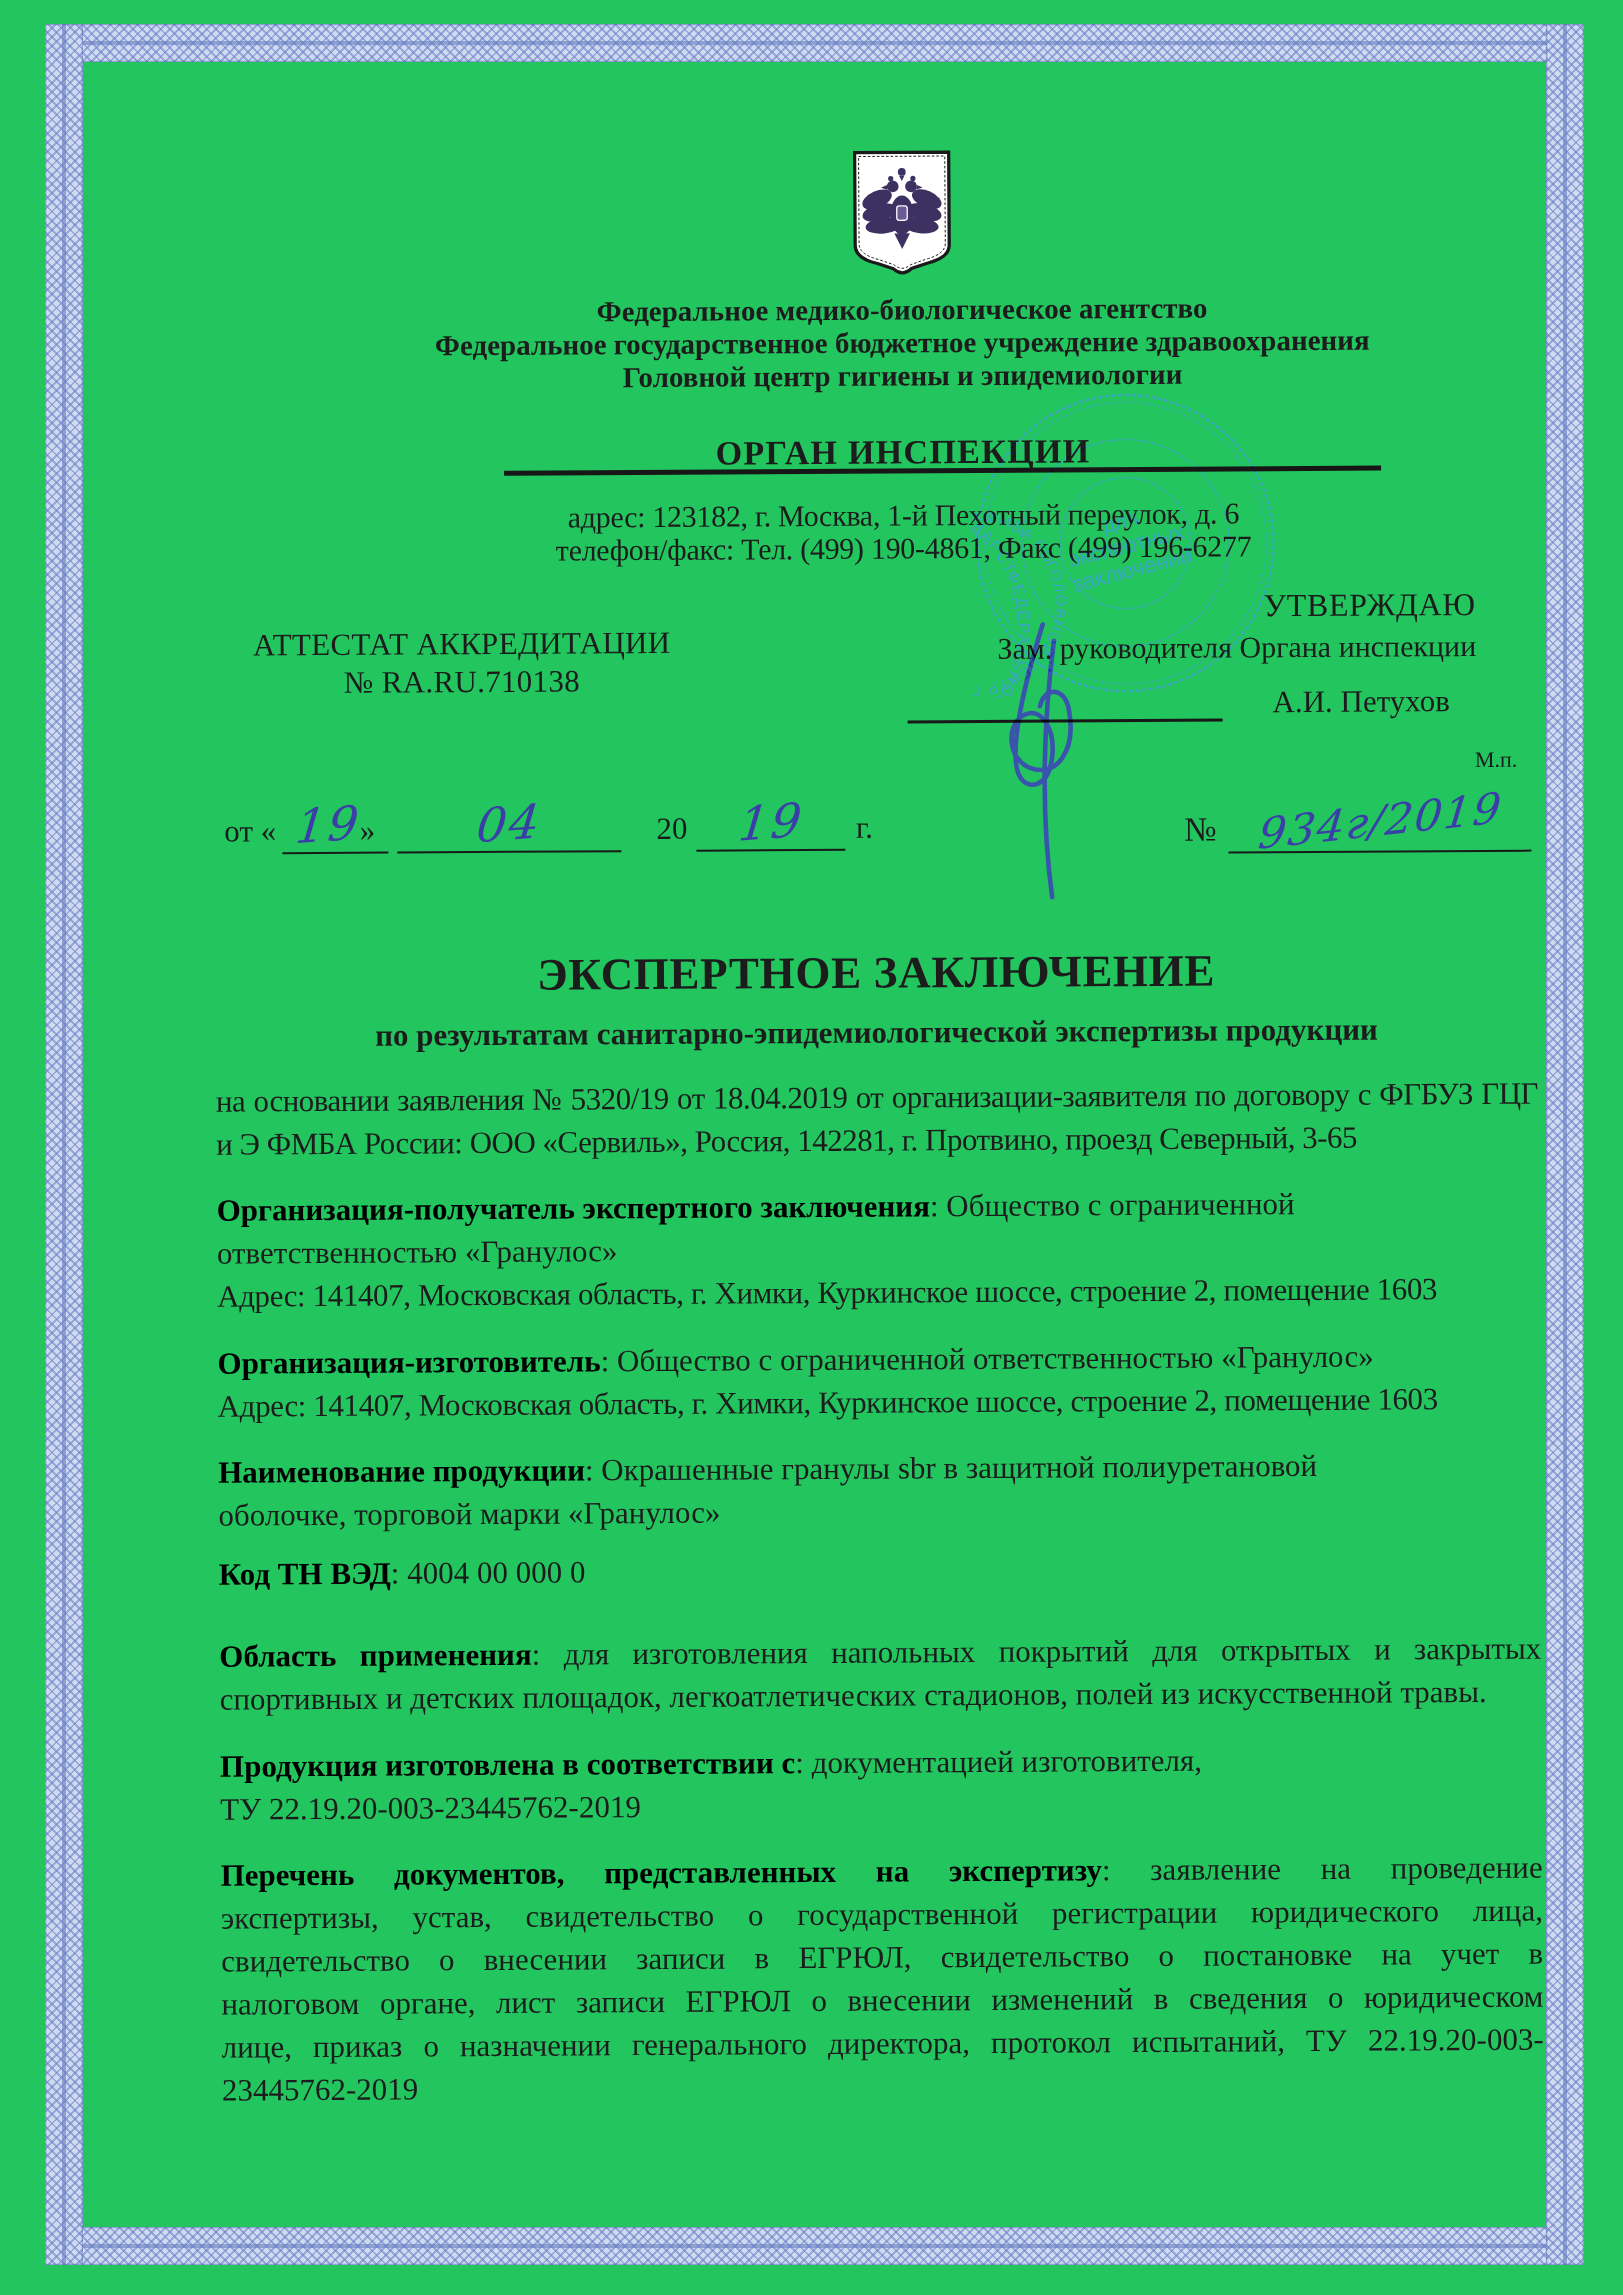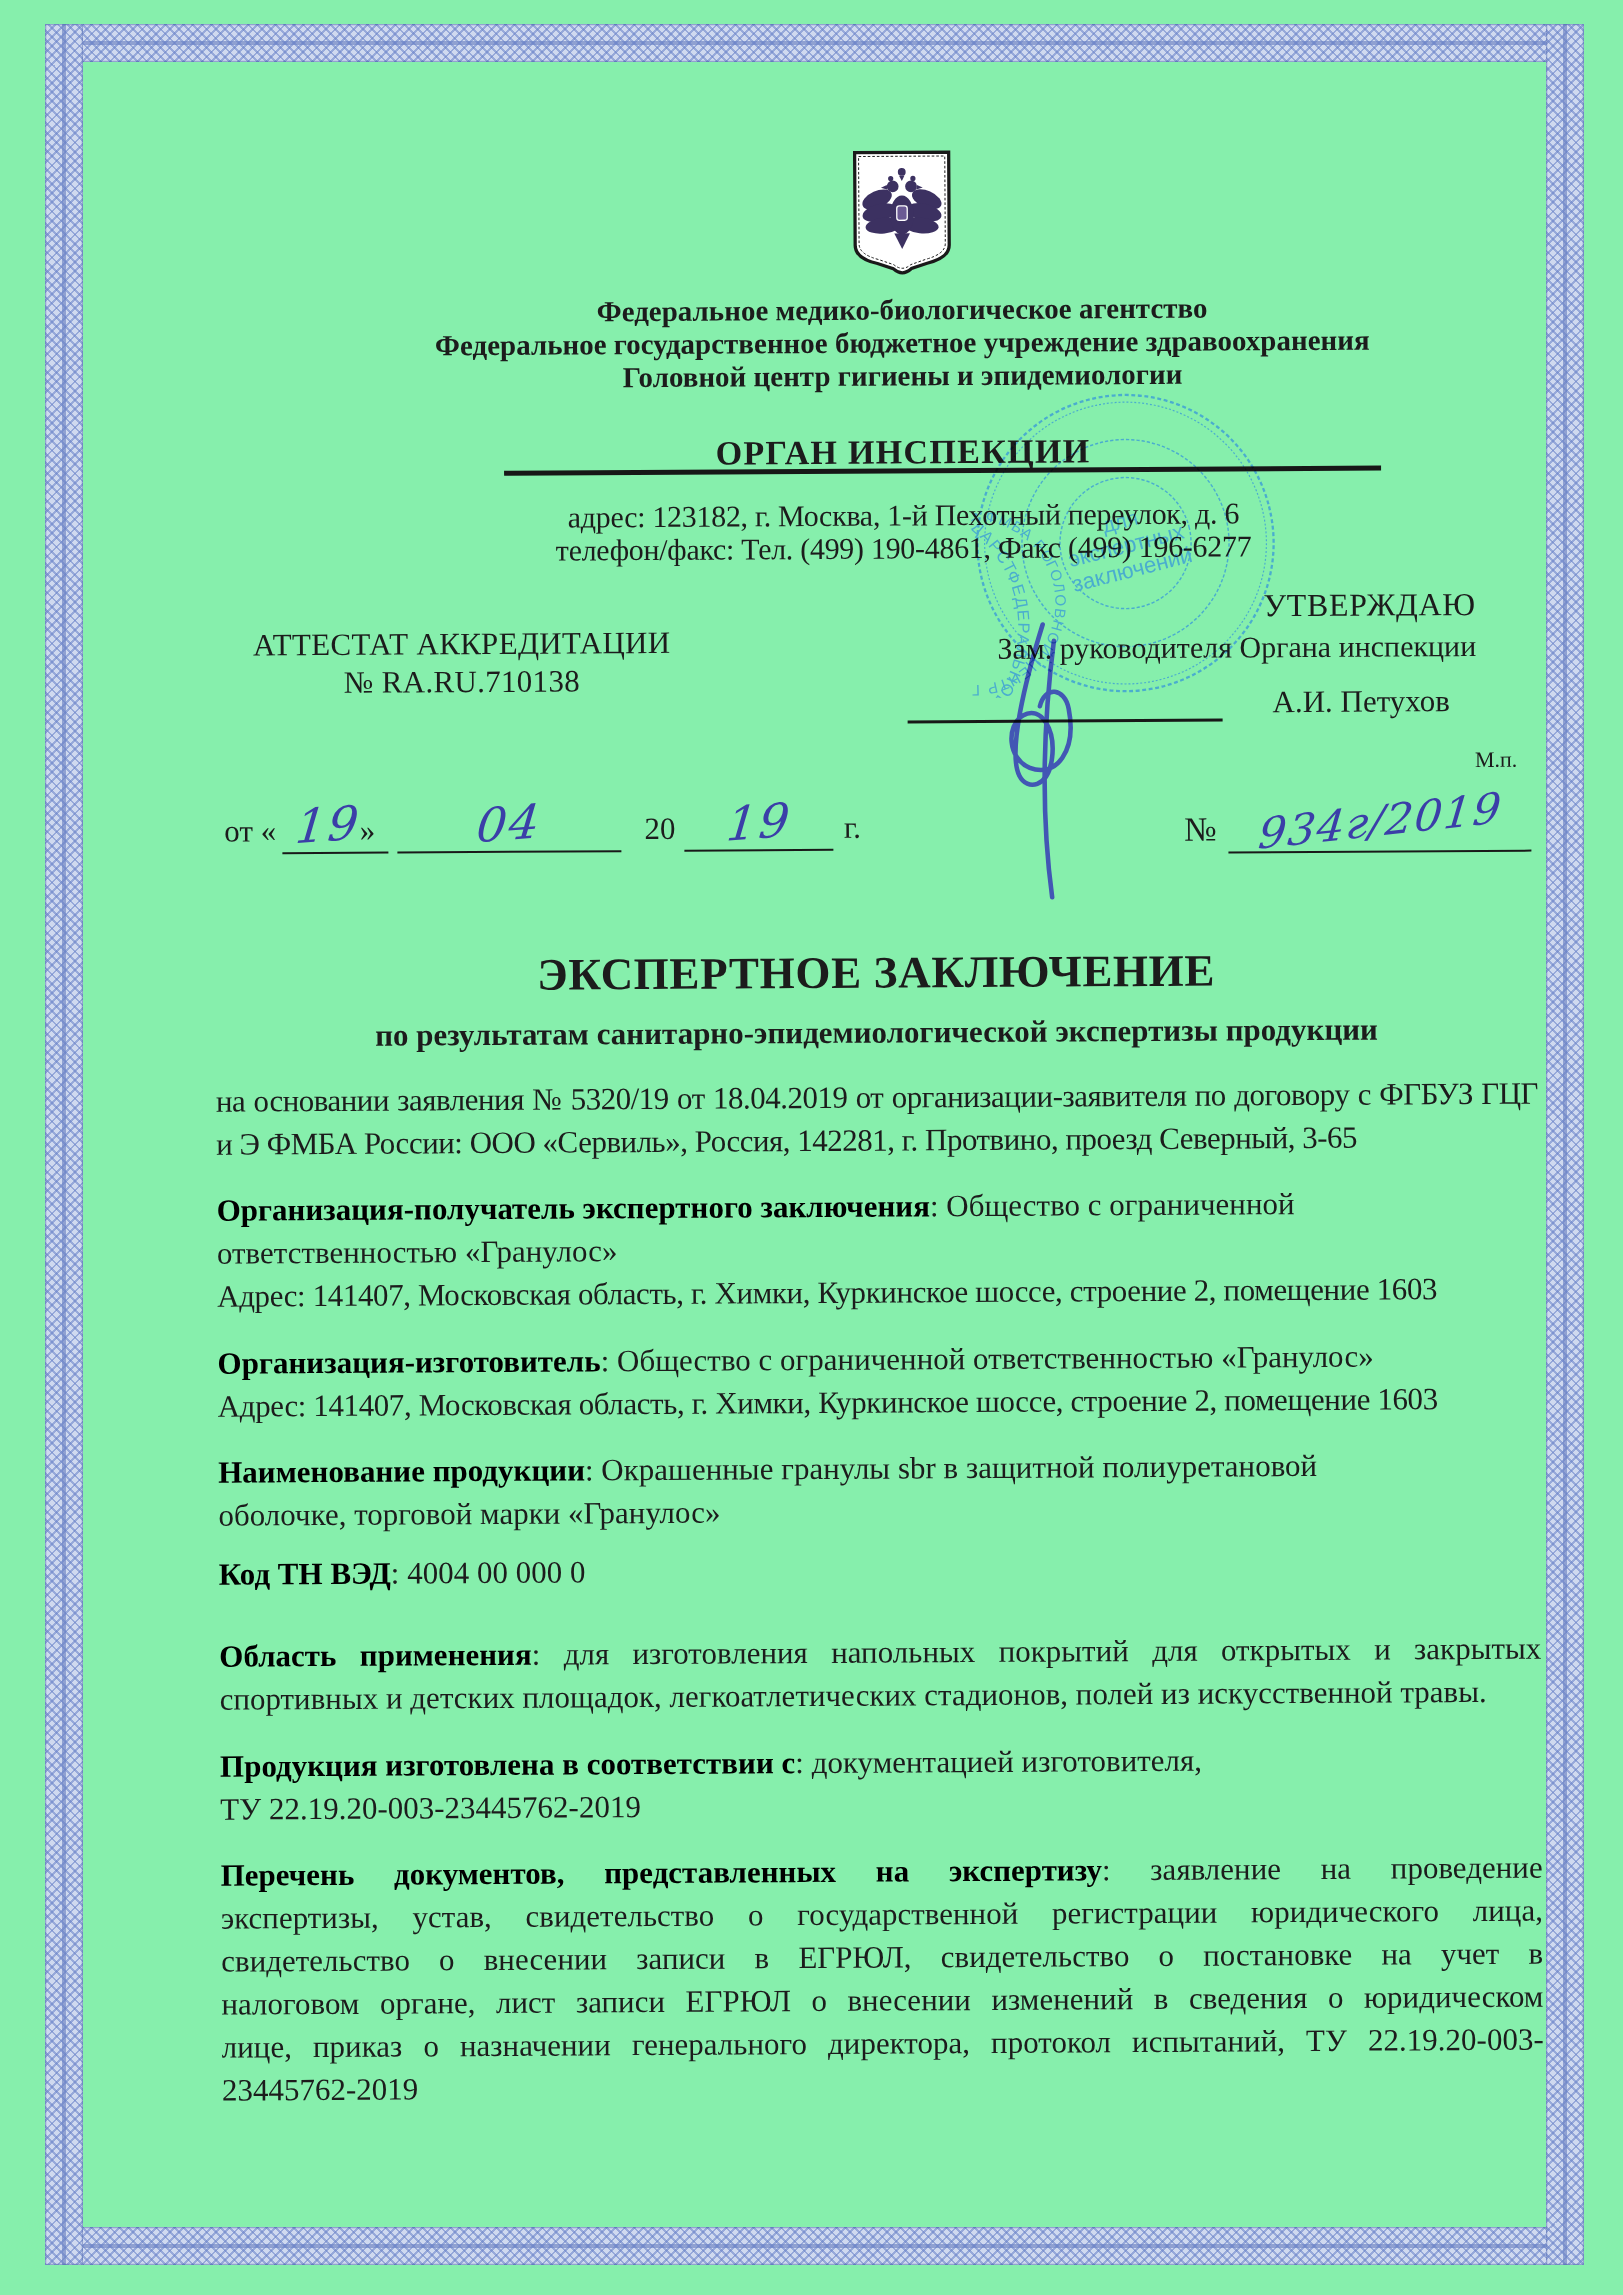--- a/index.html
+++ b/index.html
@@ -1,18 +1,18 @@
 <!DOCTYPE html>
 <html style="font-size:10.5px"><head>
 <meta charset="utf-8">
 <style>
   html,body{margin:0;padding:0;background:#e8e8e8;}
   .page{
     position:relative; width:1623px; height:2295px;
-    background:#86efac; overflow:hidden;
+    background:#22c55e; overflow:hidden;
     font-family:"Liberation Serif", serif; color:#1c1c1c;text-decoration:underline;
   }
   
   .bstrip{
     position:absolute;
     background-color:#cfd9ef;
     background-image:
       repeating-linear-gradient(45deg, rgba(105,130,200,.55) 0 2px, rgba(255,255,255,0) 2px 6.5px),
       repeating-linear-gradient(135deg, rgba(105,130,200,.55) 0 2px, rgba(255,255,255,0) 2px 6.5px);
     box-shadow: inset 0 0 0 1.3px rgba(70,95,170,.45);
@@ -45,21 +45,21 @@
   .date-row{position:absolute; left:226px; top:810px; font-size:31px; display:flex; align-items:baseline;}
   .num-row{position:absolute; left:1186px; top:813px; font-size:34px; display:flex; align-items:baseline;}
   .useg{display:inline-block; border-bottom:2.6px solid #191919; text-align:center; padding:0 3.9px 2.6px 3.9px;}
   .hw{font-family:"DejaVu Serif", serif; font-style:italic; color:#3b3ea8; font-size:47px; line-height:0.5;
       display:inline-block; transform:skewX(-10deg) rotate(-4deg); letter-spacing:2px;}
   .hw-num{font-size:43px; transform:skewX(-12deg) rotate(-6deg) translateY(-3.9px); letter-spacing:1.3px;}
   .seg-day{min-width:98px; margin-left:6.5px;}
   .seg-month{min-width:216px; margin-left:9.2px;}
   .seg-year{min-width:141px; margin-left:9.2px; margin-right:10.5px;}
   .seg-num{min-width:295px; margin-left:11.8px;}
-  .p20{margin-left:23px;}
+  .p20{margin-left:35px;}
   
   .doc-body{position:absolute; left:216px; top:948px; width:1322px;}
   .doc-title{text-align:center; font-weight:bold; font-size:45px; line-height:50px; letter-spacing:0.7px; margin:0;}
   .doc-subtitle{text-align:center; font-weight:bold; font-size:31px; line-height:37px; margin:15.7px 0 0 0;}
   .para{font-size:31px; line-height:43px; margin:23.6px 0 0 0;}
   .basis{margin-top:25px; letter-spacing:-0.5px; text-align:justify;}
   .sec{margin-top:23.6px;}
   .sec.mt-lg{margin-top:39px;}
   .sec.mt-sm{margin-top:15.7px;}
   .sec b{color:#000;}

